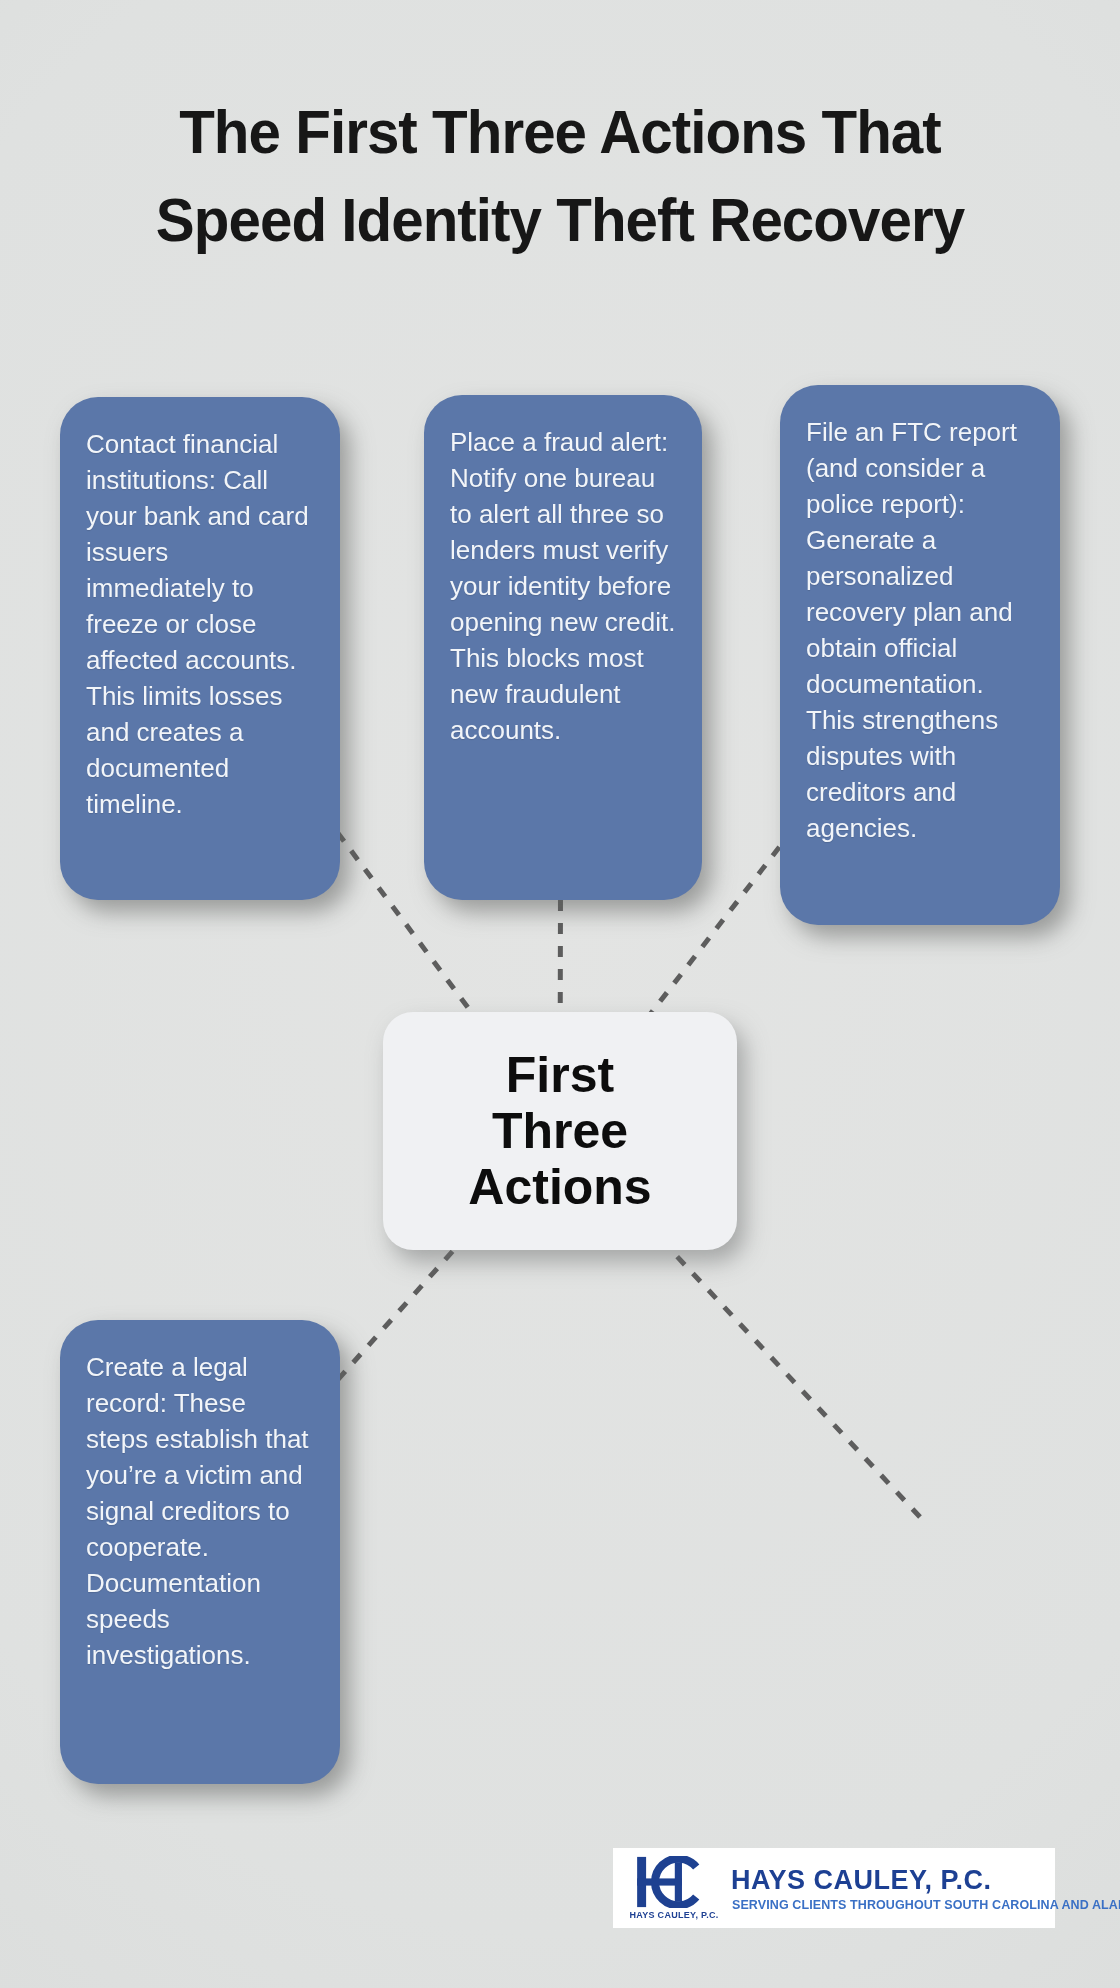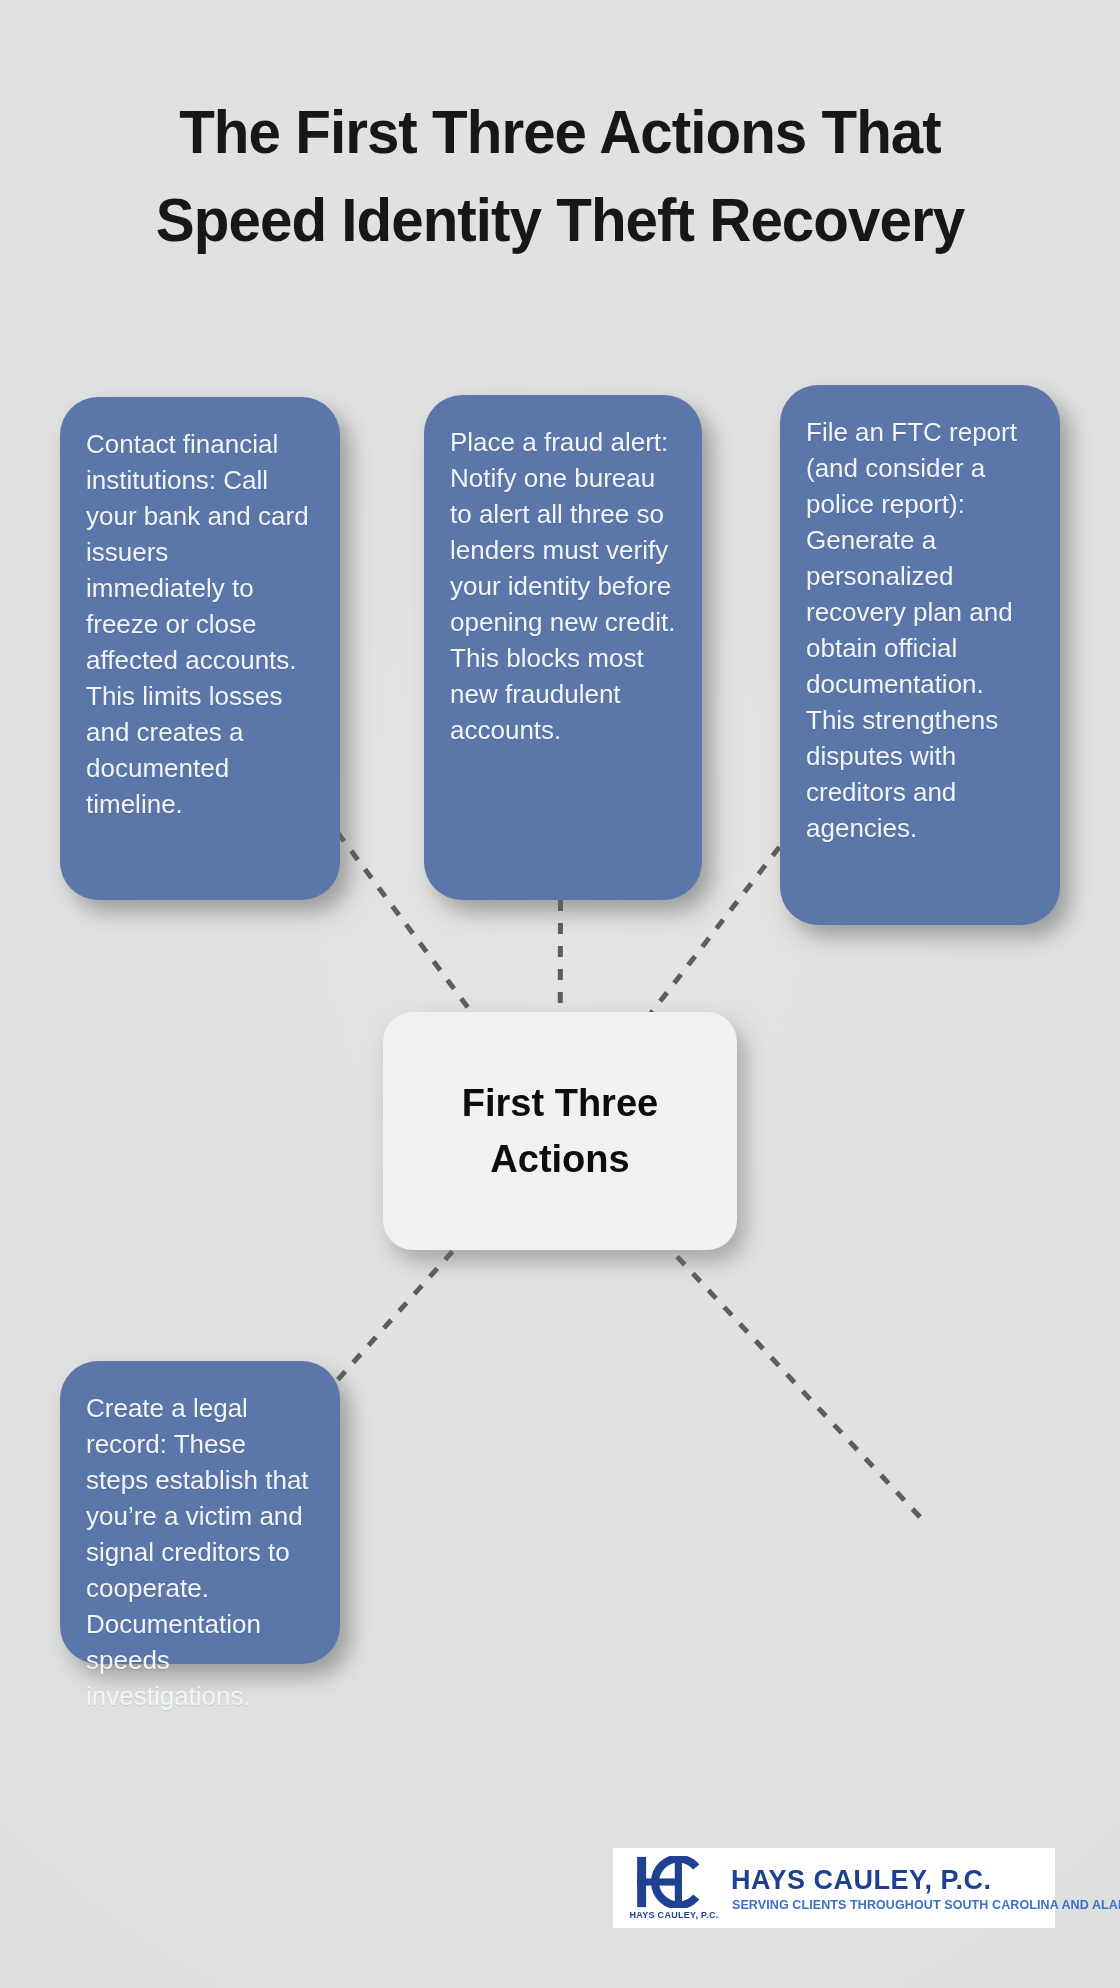--- a/index.html
+++ b/index.html
@@ -47,38 +47,38 @@
     color: #f2f5f9;
     font-size: 26px;
     line-height: 36px;
     padding: 29px 26px;
     box-shadow: 10px 12px 22px rgba(96, 98, 97, 0.55);
     text-shadow: 0 1px 1px rgba(0,0,0,0.12);
   }
   .node-1 { left: 60px;  top: 397px;  width: 280px; height: 503px; }
   .node-2 { left: 424px; top: 395px;  width: 278px; height: 505px; }
   .node-3 { left: 780px; top: 385px;  width: 280px; height: 540px; }
-  .node-4 { left: 60px;  top: 1320px; width: 280px; height: 303px; margin-top: 41px; }
+  .node-4 { left: 60px;  top: 1320px; width: 280px; height: 464px; }
   .node-5 { left: 780px; top: 1322px; width: 280px; height: 390px; }
 
   .center-node {
     position: absolute;
     z-index: 2;
     left: 383px; top: 1012px;
     width: 354px; height: 238px;
     background: #f0f1f3;
     border-radius: 30px;
     box-shadow: 8px 12px 22px rgba(108, 110, 109, 0.5);
     display: flex;
     align-items: center;
     justify-content: center;
     text-align: center;
   }
   .center-node-label {
-    font-size: 38px;
+    font-size: 50px;
     line-height: 56px;
     font-weight: 700;
     color: #0d0d0d;
     padding: 0 52px;
   }
 
   .footer-logo {
     position: absolute;
     z-index: 2;
     left: 613px; top: 1848px;

